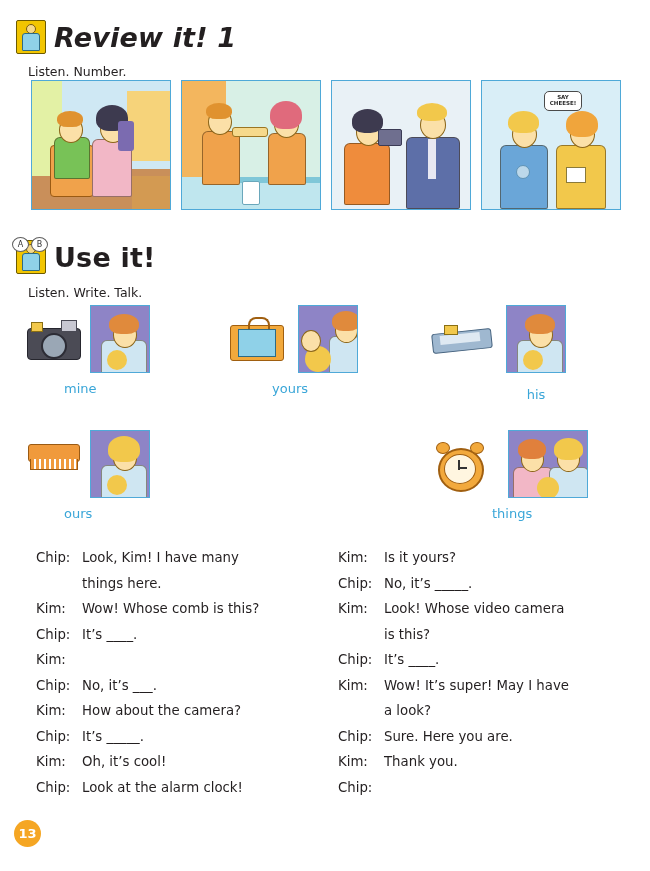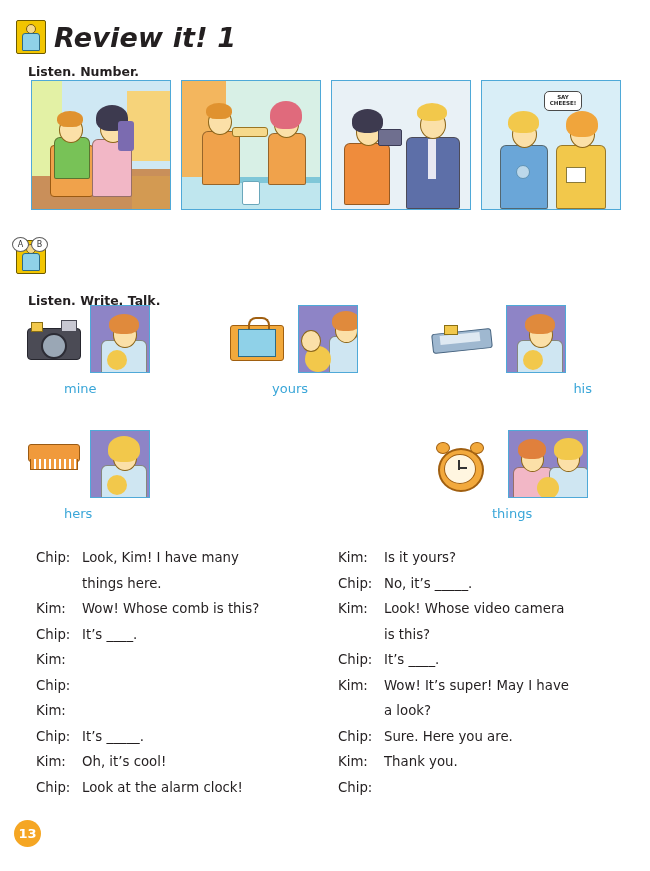--- a/index.html
+++ b/index.html
@@ -36,21 +36,21 @@
   .head-title {
     font-size: 27px;
     font-weight: bold;
     color: #231f20;
     letter-spacing: 0.2px;
     font-family: "DejaVu Sans", sans-serif;
   }
   .sub-label {
     position: absolute;
     font-size: 12.5px;
-    font-weight: bold;
+    font-weight: normal;
     color: #231f20;
     font-family: "DejaVu Sans", sans-serif;
   }
 
   
   .glyph-book {
     position: absolute;
     left: 0; top: 0;
     width: 28px; height: 32px;
     background: #f2c500;
@@ -315,23 +315,24 @@
       <div class="glyph-book"></div>
       <div class="glyph-person">
           <div class="head"></div>
           <div class="body"></div>
         </div>
       <div class="ab-badge">
         <span>A</span>
         <span>B</span>
       </div>
     </div>
-  </div>
-
-  <div class="sub-label" style="left:28px; top:285px;margin-top:8px;">Listen. Write. Talk.</div>
+    <div class="head-title">Use it!</div>
+  </div>
+
+  <div class="sub-label" style="left:28px; top:285px;">Listen. Write. Talk.</div>
 
   <div class="item" style="left:20px; top:305px; width:130px; height:95px;">
     <div class="obj" style="left:5px; top:13px; width:56px; height:42px;">
       <div class="shape" style="left:2px; top:10px; width:52px; height:30px; background:#4b4b55; border:1px solid #26262e; border-radius:4px;"></div>
       <div class="shape rnd" style="left:16px; top:15px; width:22px; height:22px; background:#9aa7b5; border:2px solid #2c2c35;"></div>
       <div class="shape" style="left:36px; top:2px; width:14px; height:10px; background:#c8c8d2; border:1px solid #4a4a55;"></div>
       <div class="shape" style="left:6px; top:4px; width:10px; height:8px; background:#f2c84b; border:1px solid #8a6f14;"></div>
     </div>
     <div class="item-photo" style="left:70px; top:0; width:60px; height:68px;">
       <div class="person-body" style="left:10px; top:34px; width:44px; height:36px; background:#cfe6f2;"></div>
@@ -363,35 +364,35 @@
       <div class="shape" style="left:4px; top:4px; width:58px; height:18px; background:#9fb8d0; border:1.5px solid #46637f; border-radius:3px; transform:rotate(-6deg);"></div>
       <div class="shape" style="left:12px; top:7px; width:40px; height:9px; background:#dfe9f2; transform:rotate(-6deg);"></div>
       <div class="shape" style="left:16px; top:-2px; width:12px; height:8px; background:#f2c84b; border:1px solid #8a6f14;"></div>
     </div>
     <div class="item-photo" style="left:70px; top:0; width:60px; height:68px;">
       <div class="person-body" style="left:10px; top:34px; width:44px; height:36px; background:#cfe6f2;"></div>
       <div class="person-head" style="left:22px; top:16px; width:22px; height:24px;"></div>
       <div class="person-hair" style="left:18px; top:8px; width:30px; height:20px; background:#e08a3c;"></div>
       <div class="shape rnd" style="left:16px; top:44px; width:20px; height:20px; background:#f2c84b;"></div>
     </div>
-    <div class="item-word" style="left:44px; top:76px; width:112px; text-align:right;">his</div>
+    <div class="item-word" style="left:44px; top:82px; width:112px; text-align:center;">his</div>
   </div>
 
   <div class="item" style="left:20px; top:430px; width:130px; height:95px;">
     <div class="obj" style="left:8px; top:14px; width:52px; height:30px;">
       <div class="shape" style="left:0; top:0; width:50px; height:16px; background:#f09a3c; border:1.5px solid #9a5a13; border-radius:3px;"></div>
       <div class="shape" style="left:2px; top:15px; width:46px; height:10px; background:repeating-linear-gradient(90deg,#f09a3c 0 3px,#ffffff 3px 5px); border:1px solid #9a5a13; border-top:none;"></div>
     </div>
     <div class="item-photo" style="left:70px; top:0; width:60px; height:68px;">
       <div class="person-body" style="left:10px; top:34px; width:44px; height:36px; background:#cfe6f2;"></div>
       <div class="person-head" style="left:22px; top:14px; width:22px; height:24px;"></div>
       <div class="person-hair" style="left:17px; top:5px; width:32px; height:26px; background:#f2c84b;"></div>
       <div class="shape rnd" style="left:16px; top:44px; width:20px; height:20px; background:#f2c84b;"></div>
     </div>
-    <div class="item-word" style="left:44px; top:76px; width:112px; text-align:left;">hers</div>
+    <div class="item-word" style="left:44px; top:76px; width:112px; text-align:left;">ours</div>
   </div>
 
 
   <div class="item" style="left:428px; top:430px; width:160px; height:95px;">
     <div class="obj" style="left:6px; top:10px; width:50px; height:48px;">
       <div class="shape rnd" style="left:4px; top:8px; width:42px; height:40px; background:#f2a93c; border:2px solid #a05f10;"></div>
       <div class="shape rnd" style="left:10px; top:14px; width:30px; height:28px; background:#fff6e0; border:1px solid #a05f10;"></div>
       <div class="shape" style="left:24px; top:20px; width:1.5px; height:10px; background:#333;"></div>
       <div class="shape" style="left:24px; top:27px; width:9px; height:1.5px; background:#333;"></div>
       <div class="shape rnd" style="left:2px; top:2px; width:12px; height:10px; background:#f2a93c; border:1.5px solid #a05f10;"></div>
@@ -421,23 +422,25 @@
     </div>
     <div class="line">
       <div class="spk">Chip:</div>
       <div class="txt">It’s ____.</div>
     </div>
     <div class="line">
       <div class="spk">Kim:</div>
     </div>
     <div class="line">
       <div class="spk">Chip:</div>
-    </div>
-    <div class="line">
-      <div class="spk">Kim:</div>
+      <div class="txt">No, it’s ___.</div>
+    </div>
+    <div class="line">
+      <div class="spk">Kim:</div>
+      <div class="txt">How about the camera?</div>
     </div>
     <div class="line">
       <div class="spk">Chip:</div>
       <div class="txt">It’s _____.</div>
     </div>
     <div class="line">
       <div class="spk">Kim:</div>
       <div class="txt">Oh, it’s cool!</div>
     </div>
     <div class="line">

